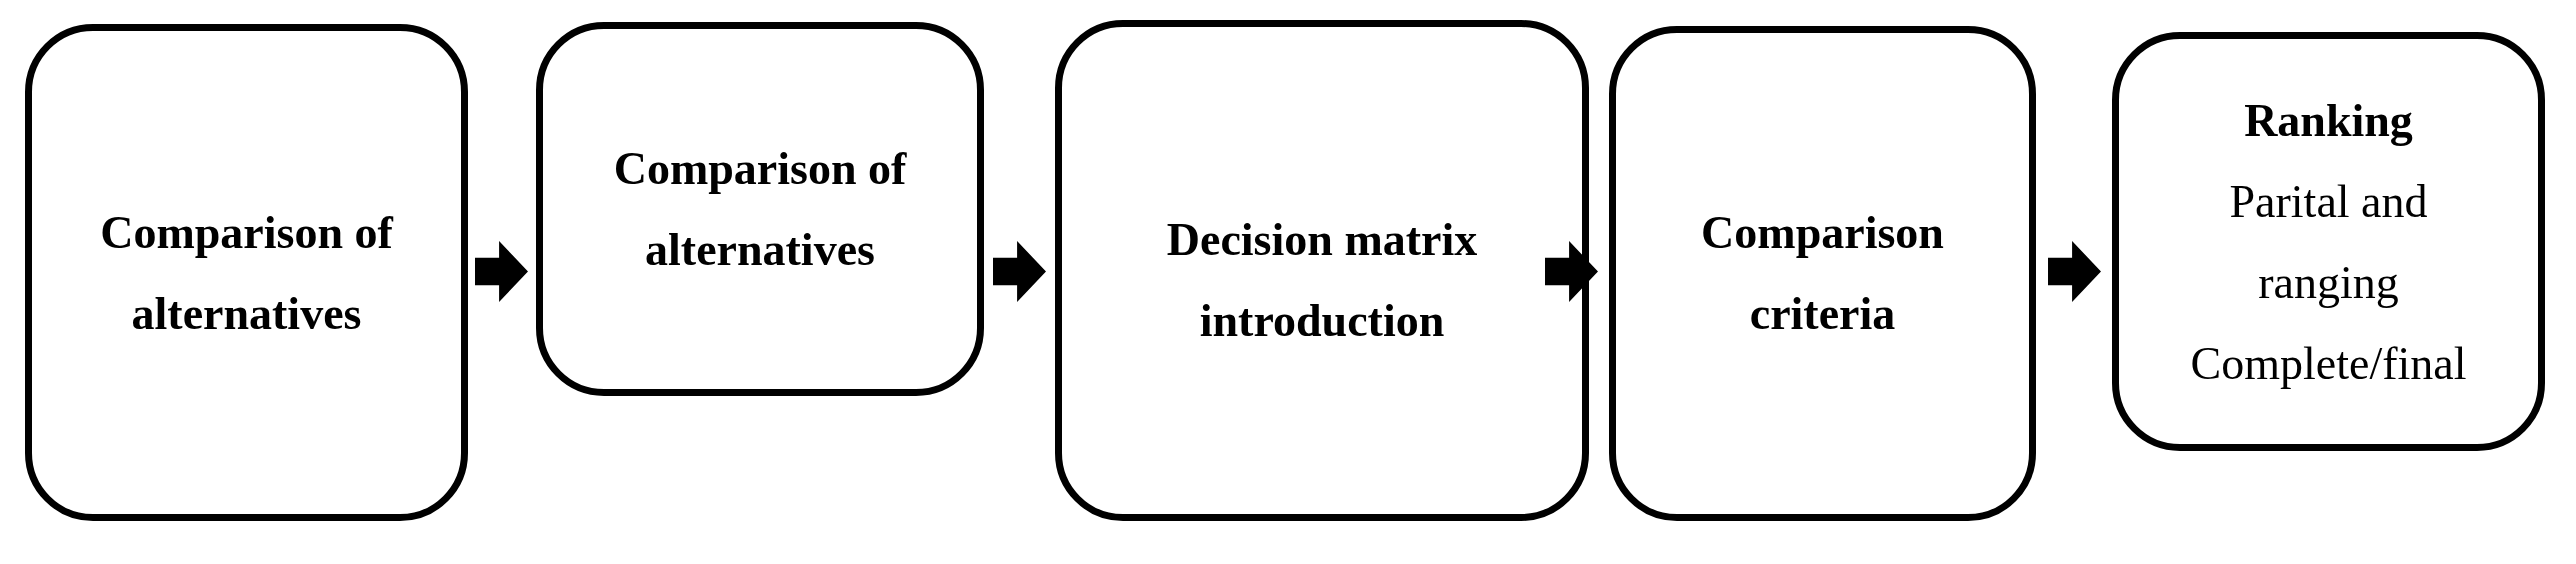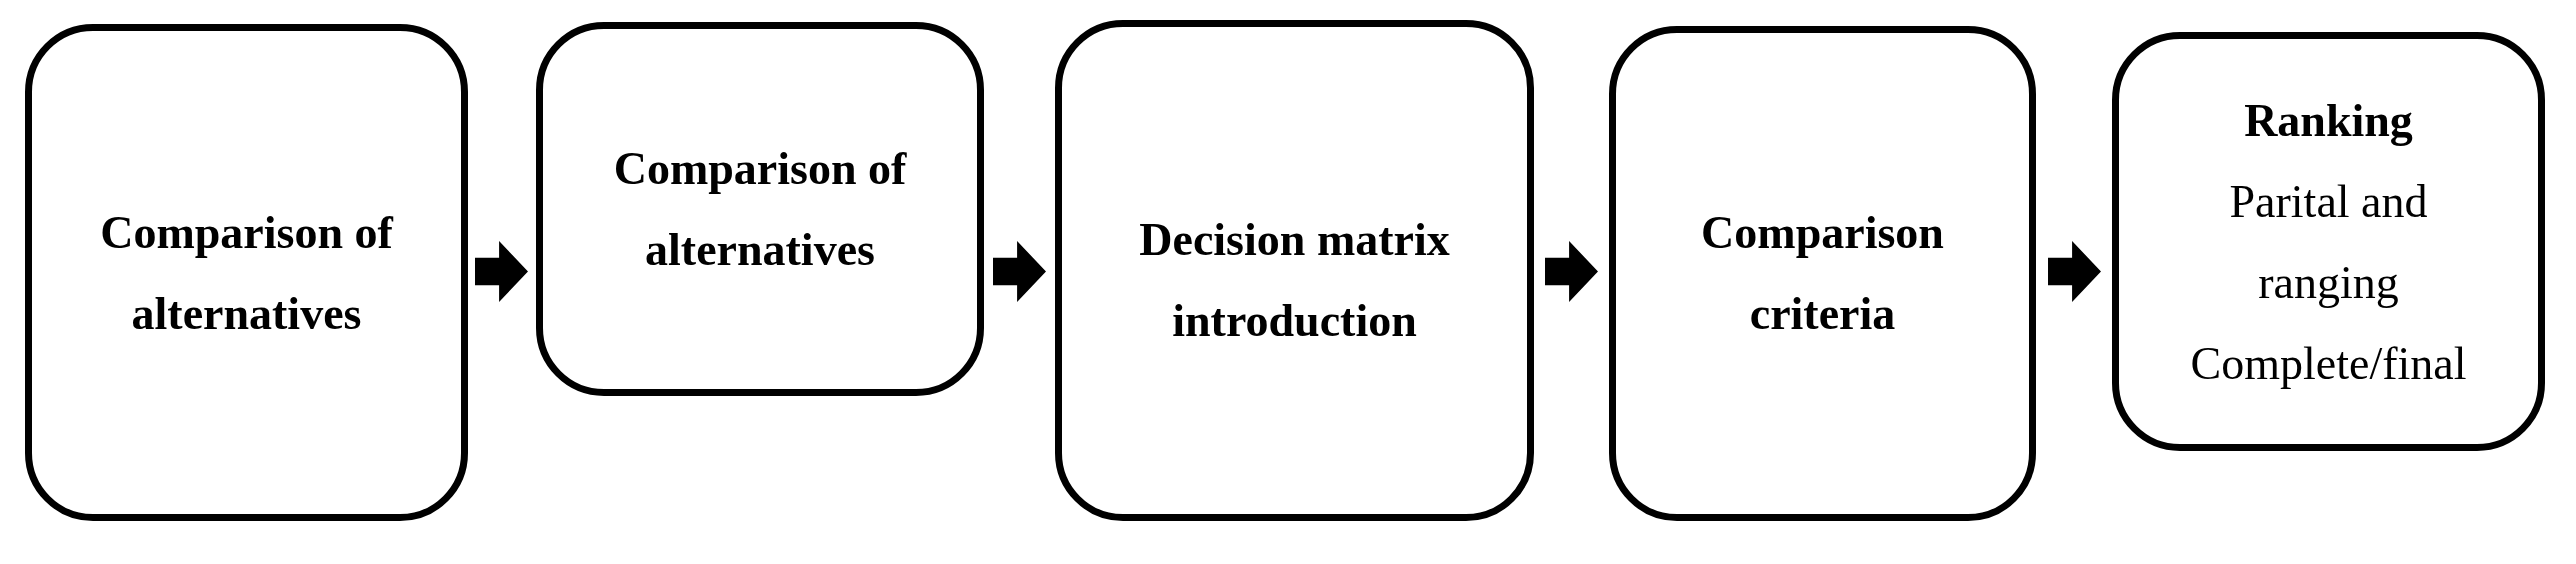--- a/index.html
+++ b/index.html
@@ -22,21 +22,21 @@
     border: 7.2px solid #000000;
     border-radius: 68px;
     background: #ffffff;
     display: flex;
     flex-direction: column;
     align-items: center;
     justify-content: center;
   }
   .box1 { left: 25px;   top: 24px; width: 443px; height: 497px; }
   .box2 { left: 536px;  top: 21.6px; width: 448px; height: 374px; }
-  .box3 { left: 1055px; top: 20px; width: 479px; height: 501px; padding-top: 19px; }
+  .box3 { left: 1055px; top: 20px; width: 534px; height: 501px; padding-top: 19px; }
   .box4 { left: 1609px; top: 25.6px; width: 427px; height: 495px; }
   .box5 { left: 2112px; top: 32px; width: 433px; height: 419px; }
   .box-text {
     width: 100%;
     text-align: center;
   }
   .line {
     font-size: 46px;
     line-height: 81px;
     white-space: nowrap;

